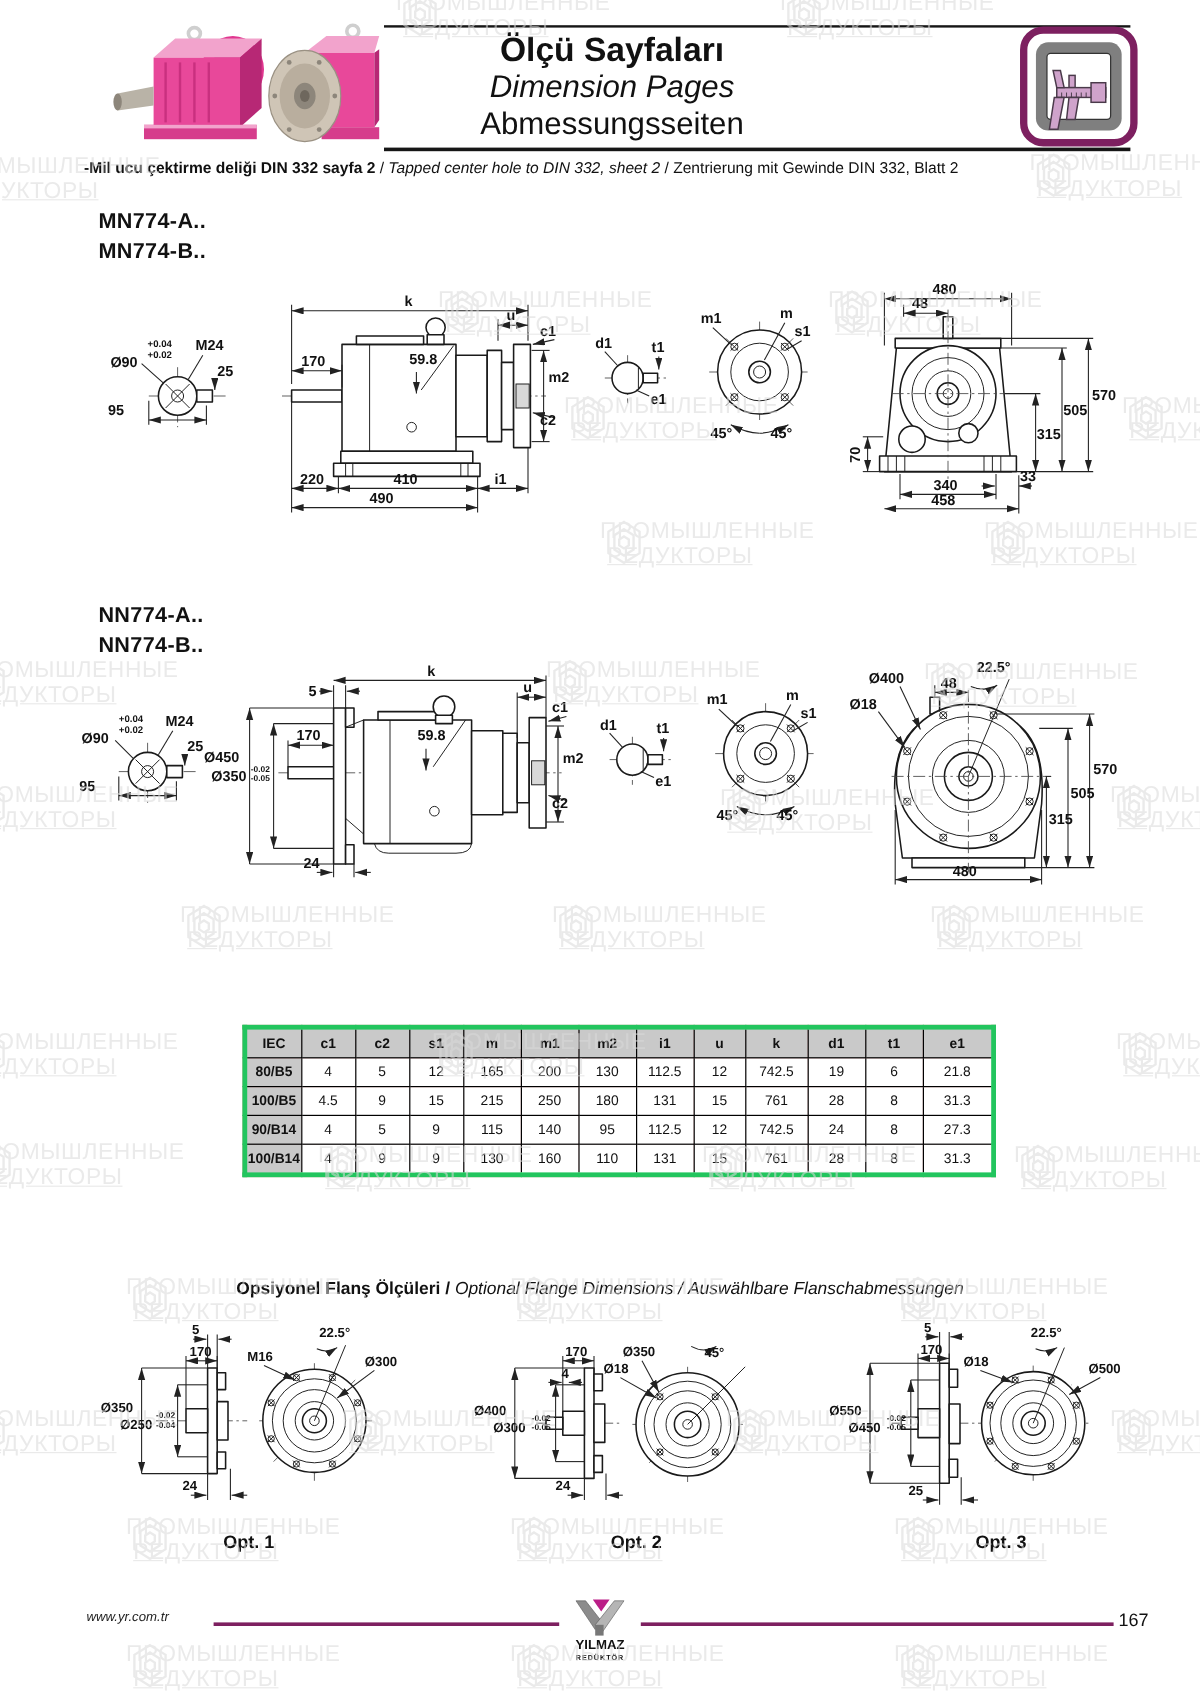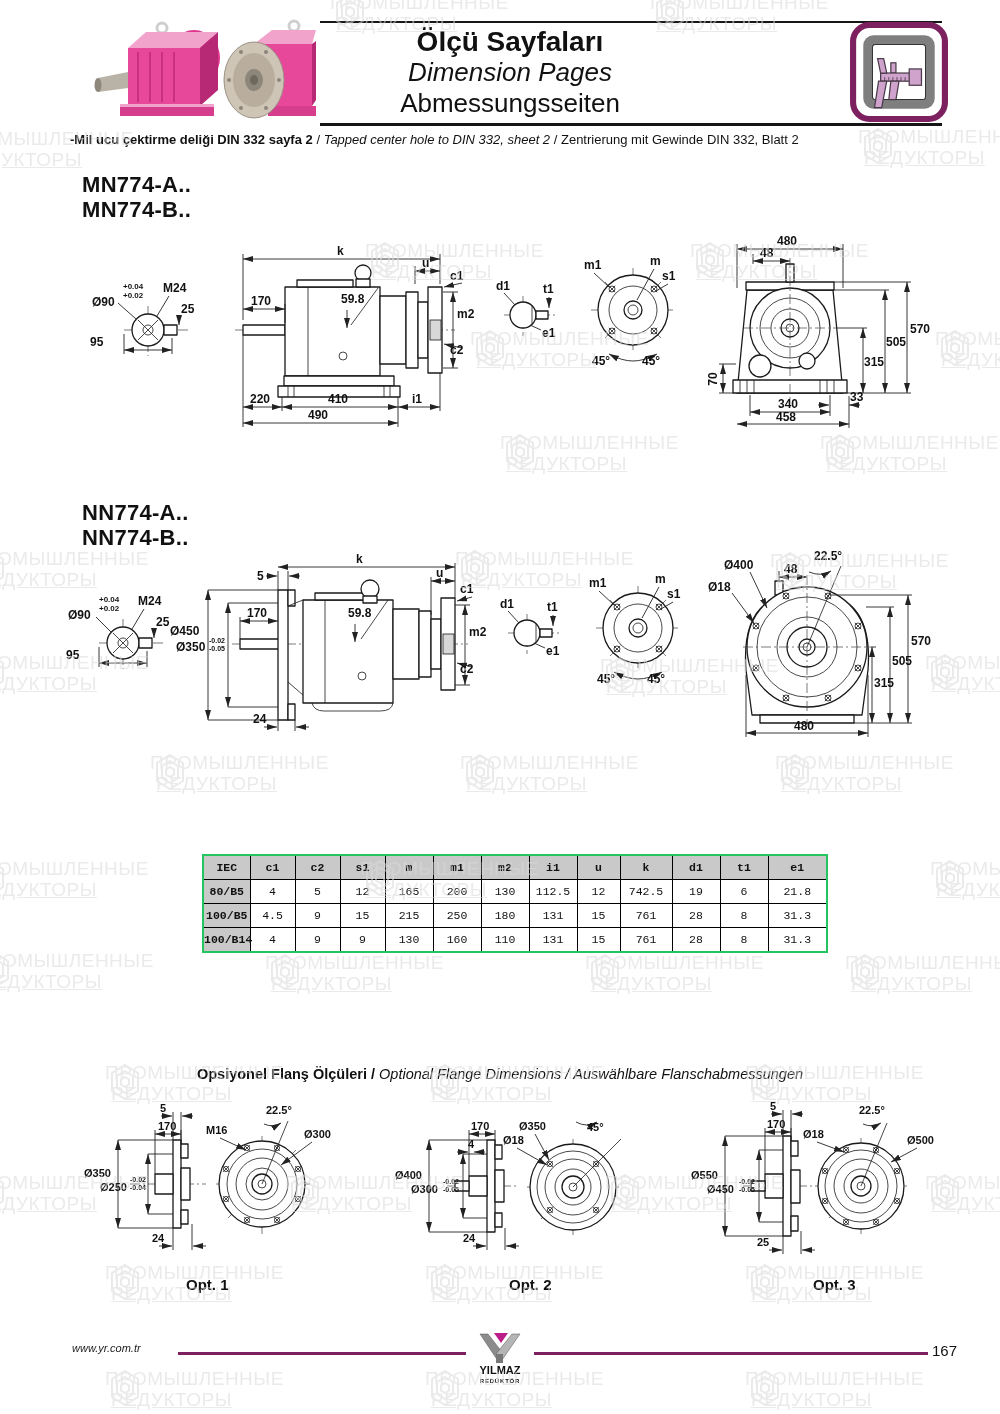--- a/index.html
+++ b/index.html
@@ -13,36 +13,36 @@
   .wmt div:nth-child(2){padding-left:6px;text-decoration:underline;}
   
   .hline{position:absolute;background:#161616;z-index:1;}
   .title-block{position:absolute;left:335px;top:26px;width:350px;text-align:center;z-index:2;}
   .t1{font-size:28px;font-weight:bold;line-height:31px;}
   .t2{font-size:26px;font-style:italic;line-height:31px;}
   .t3{font-size:26px;line-height:31px;}
   .note{position:absolute;left:70px;top:132px;font-size:13px;z-index:2;white-space:nowrap;}
   .note b{font-weight:bold;}
   .note i{font-style:italic;}
-  .mtitle{position:absolute;left:82px;font-size:22px;font-weight:bold;line-height:25px;z-index:2;letter-spacing:.3px;}
+  .mtitle{position:absolute;left:82px;font-size:18px;font-weight:bold;line-height:25px;z-index:2;letter-spacing:.3px;}
   
   svg{position:absolute;z-index:2;overflow:visible;}
   svg text{font-family:"Liberation Sans",sans-serif;fill:#111;}
   .lb{font-size:12px;font-weight:bold;}
   .lb2{font-size:11px;font-weight:bold;}
   .sm{font-size:8px;font-weight:bold;}
   .sm7{font-size:7px;font-weight:bold;}
   .opt{font-size:15px;font-weight:bold;}
   .o2{fill:#fff;stroke:#1a1a1a;stroke-width:1.3;stroke-linejoin:round;}
   .t{fill:none;stroke:#1a1a1a;stroke-width:.8;}
   .d{fill:none;stroke:#222;stroke-width:.9;}
   .c{fill:none;stroke:#444;stroke-width:.7;stroke-dasharray:10 3 2 3;}
   .f{fill:#d8d8d8;stroke:#1a1a1a;stroke-width:.8;}
   
-  .dimtable{border-collapse:collapse;border:2px solid #22c55e;table-layout:fixed;width:626px;background:#fca5a5;font-family:Liberation Mono, monospace;}
+  .dimtable{border-collapse:collapse;border:4px solid #22c55e;table-layout:fixed;width:626px;background:#fca5a5;}
   .dimtable th,.dimtable td{border:1px solid #000;font-size:11.5px;text-align:center;height:23px;padding:0;}
   .dimtable th{background:#c9c9c9;font-weight:bold;}
   .dimtable td{background:#fff;font-weight:normal;}
   .dimtable td.rowhdr{background:#c9c9c9;font-weight:bold;}
   
   .opt-title{position:absolute;left:0;top:1066px;width:1000px;text-align:center;font-size:14.5px;z-index:2;}
   .opt-title b{font-weight:bold;margin-top:32px;}
   .opt-title i{font-style:italic;}
   
   .f-url{position:absolute;left:72px;top:1342px;font-size:11px;font-style:italic;color:#222;z-index:2;}
@@ -560,20 +560,35 @@
           <td>250</td>
           <td>180</td>
           <td>131</td>
           <td>15</td>
           <td>761</td>
           <td>28</td>
           <td>8</td>
           <td>31.3</td>
         </tr>
         <tr>
+          <td class="rowhdr">90/B14</td>
+          <td>4</td>
+          <td>5</td>
+          <td>9</td>
+          <td>115</td>
+          <td>140</td>
+          <td>95</td>
+          <td>112.5</td>
+          <td>12</td>
+          <td>742.5</td>
+          <td>24</td>
+          <td>8</td>
+          <td>27.3</td>
+        </tr>
+        <tr>
           <td class="rowhdr">100/B14</td>
           <td>4</td>
           <td>9</td>
           <td>9</td>
           <td>130</td>
           <td>160</td>
           <td>110</td>
           <td>131</td>
           <td>15</td>
           <td>761</td>

